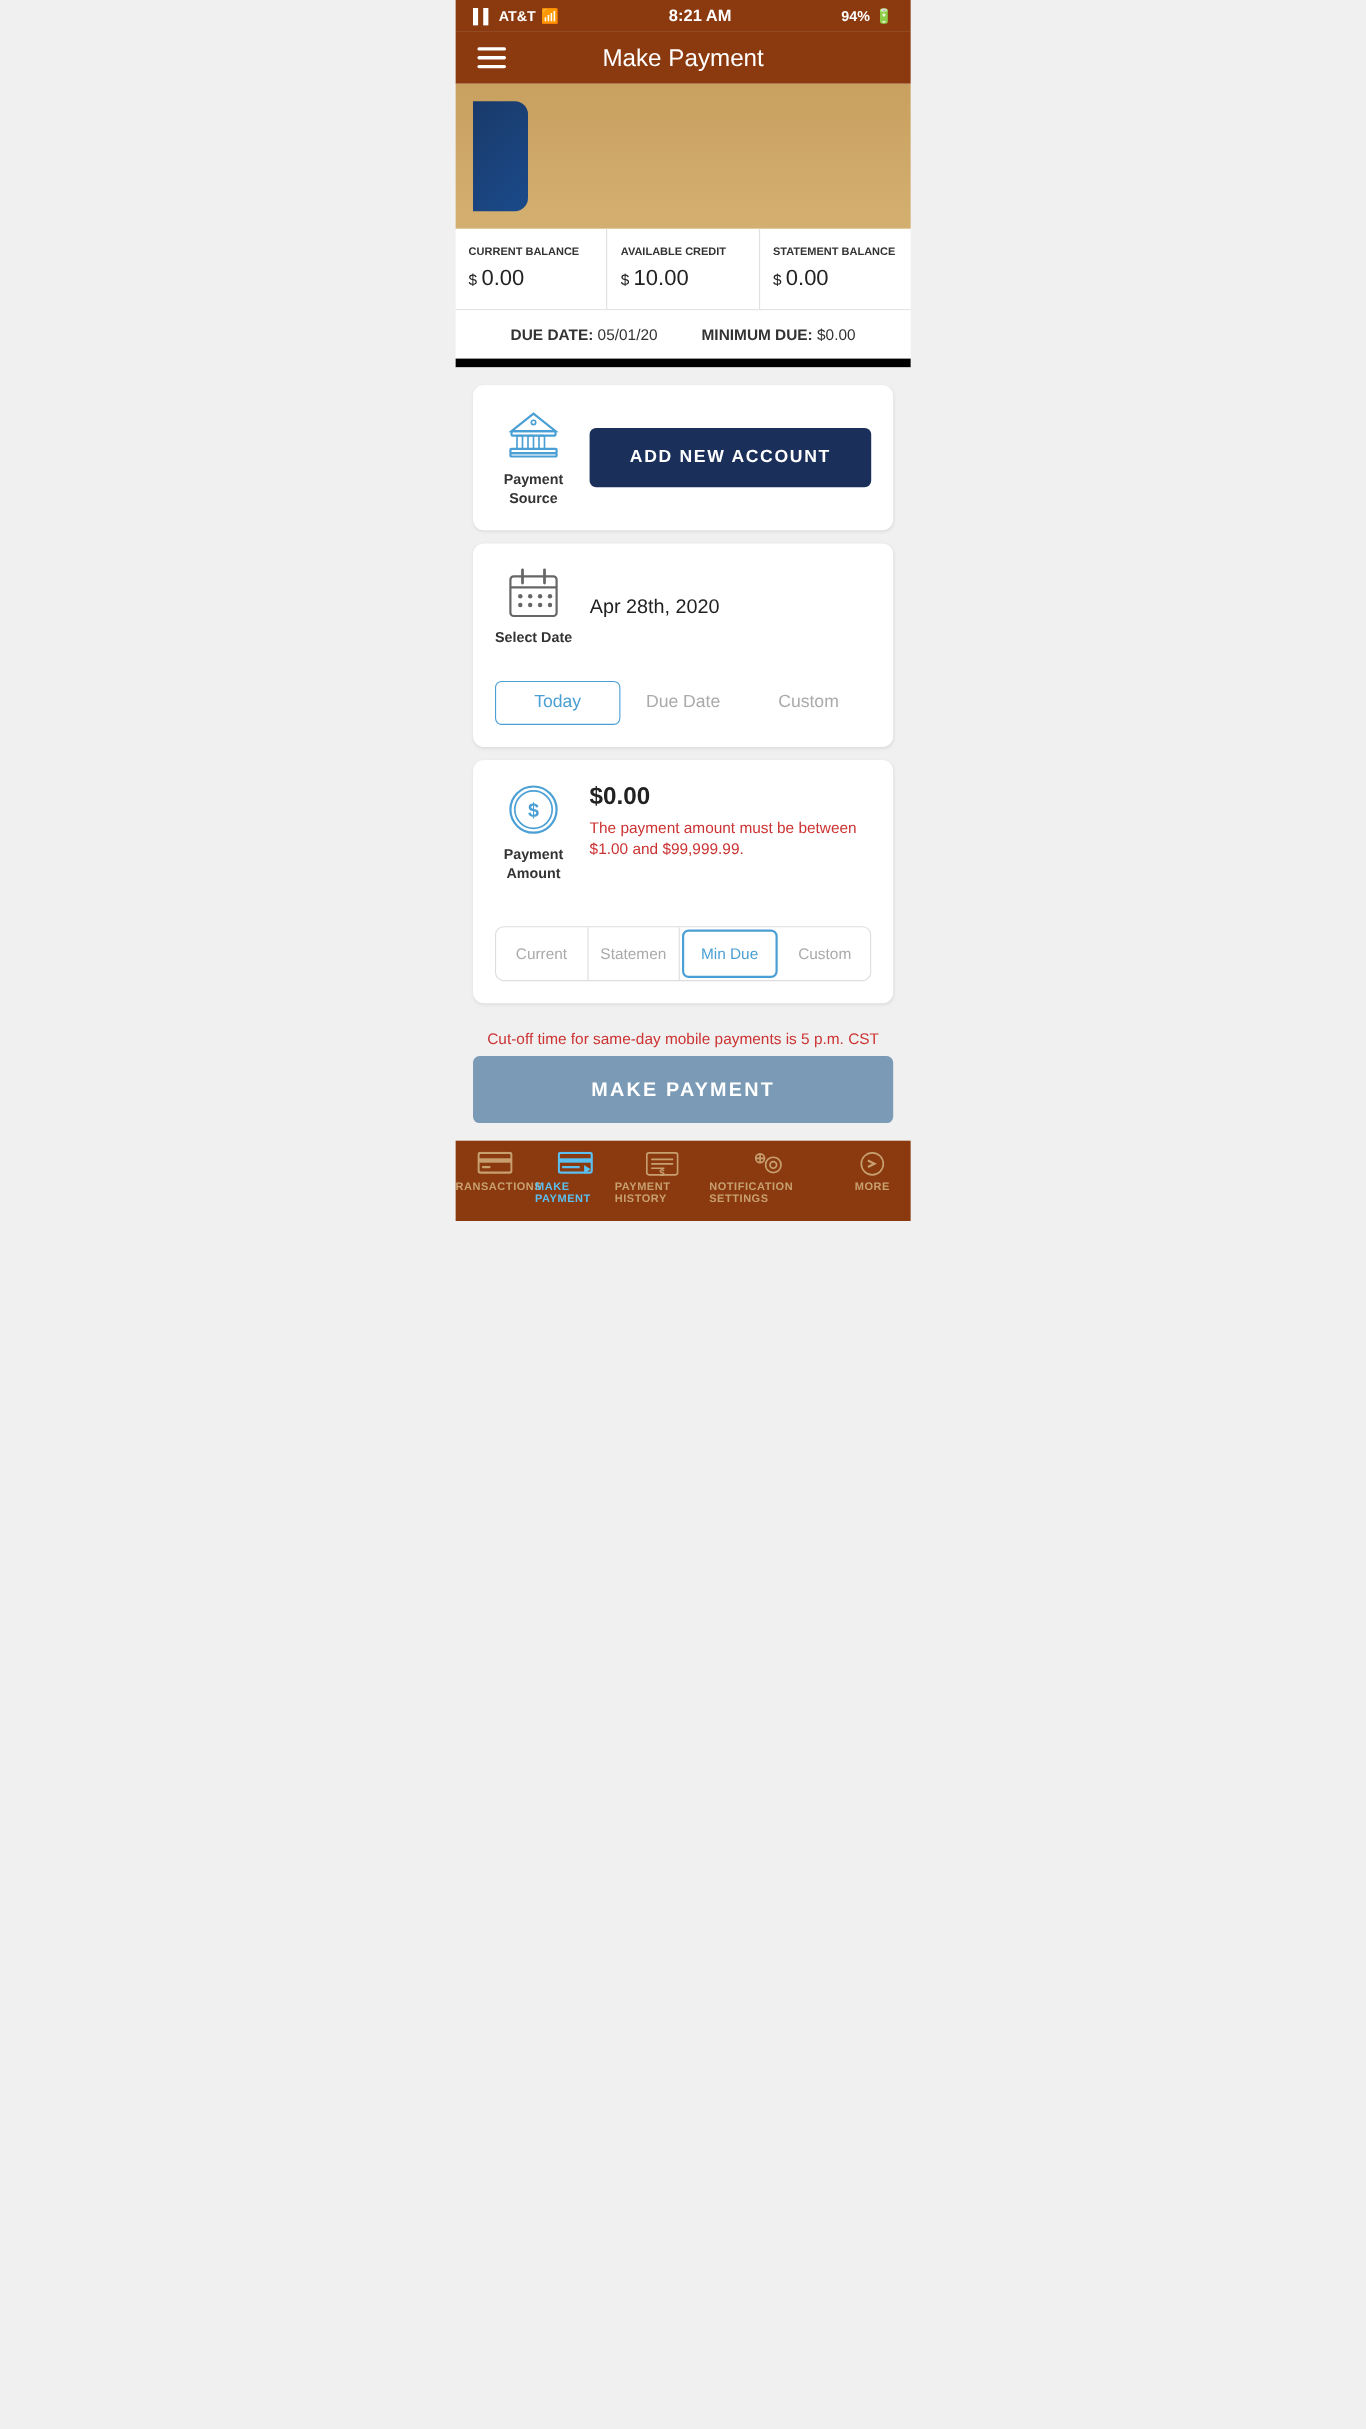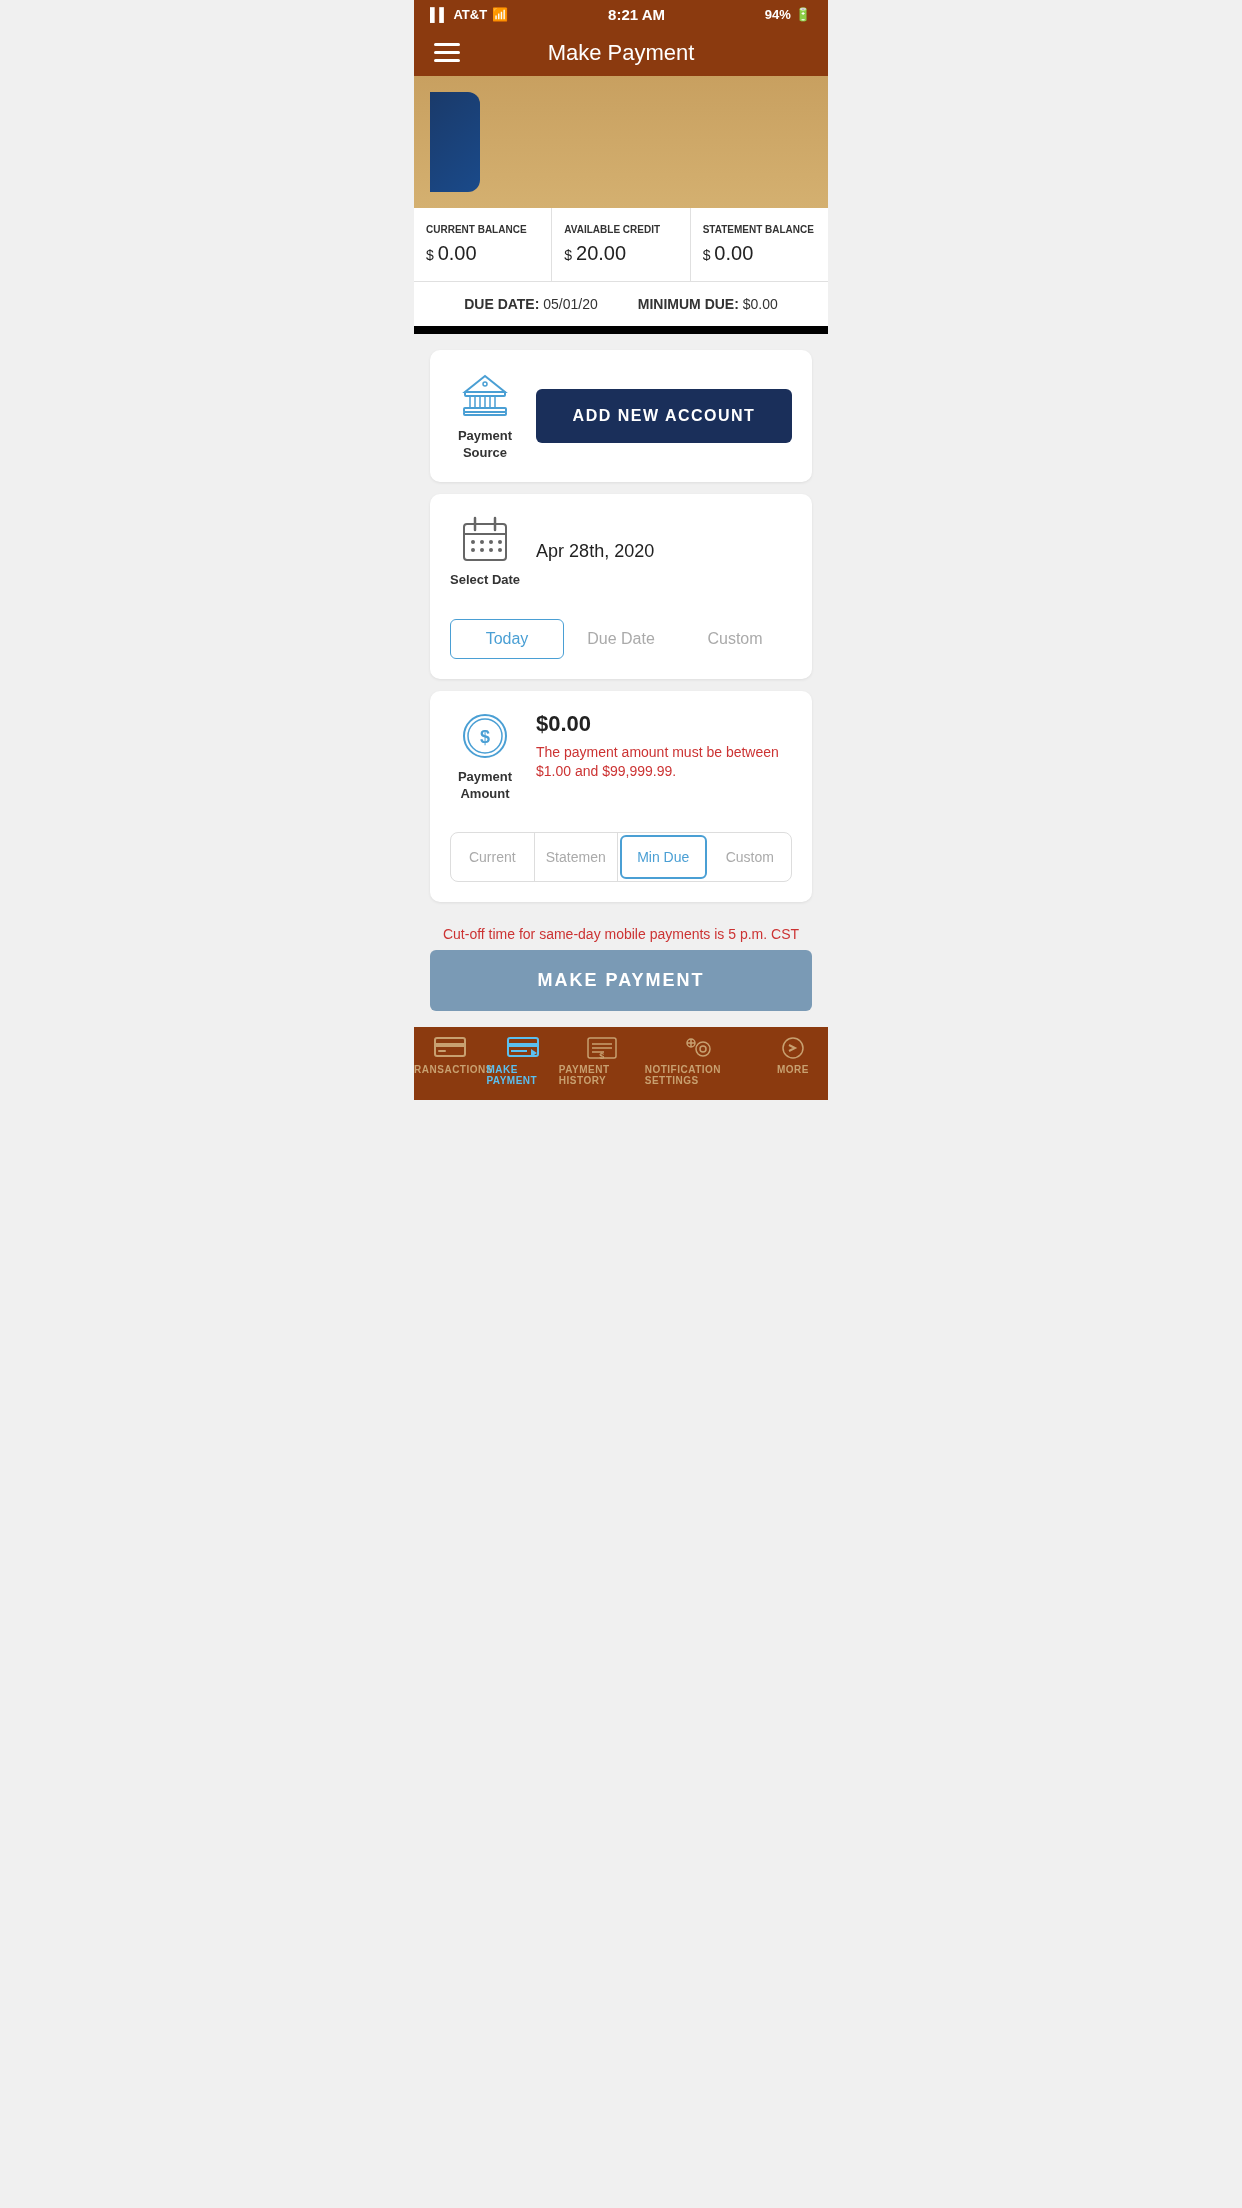--- a/index.html
+++ b/index.html
@@ -273,21 +273,21 @@
       margin-bottom: 6px;
     }
     .amount-error {
       font-size: 14px;
       color: #cc3333;
       line-height: 1.4;
     }
     .amount-options {
       display: flex;
       gap: 0;
-      margin-top: 14px;
+      margin-top: 24px;
       width: 100%;
       border: 1.5px solid #ddd;
       border-radius: 8px;
       overflow: hidden;
     }
     .amount-option {
       flex: 1;
       padding: 12px 4px;
       text-align: center;
       font-size: 14px;
@@ -389,21 +389,21 @@
 <div class="balance-row">
   <div class="balance-item">
     <div class="balance-label">CURRENT BALANCE</div>
     <div class="balance-amount">
       <span class="dollar">$ </span><span>0.00</span>
     </div>
   </div>
   <div class="balance-item">
     <div class="balance-label">AVAILABLE CREDIT</div>
     <div class="balance-amount">
-      <span class="dollar">$ </span><span>20.00</span>
+      <span class="dollar">$ </span><span>10.00</span>
     </div>
   </div>
   <div class="balance-item">
     <div class="balance-label">STATEMENT BALANCE</div>
     <div class="balance-amount">
       <span class="dollar">$ </span><span>0.00</span>
     </div>
   </div>
 </div>
 

